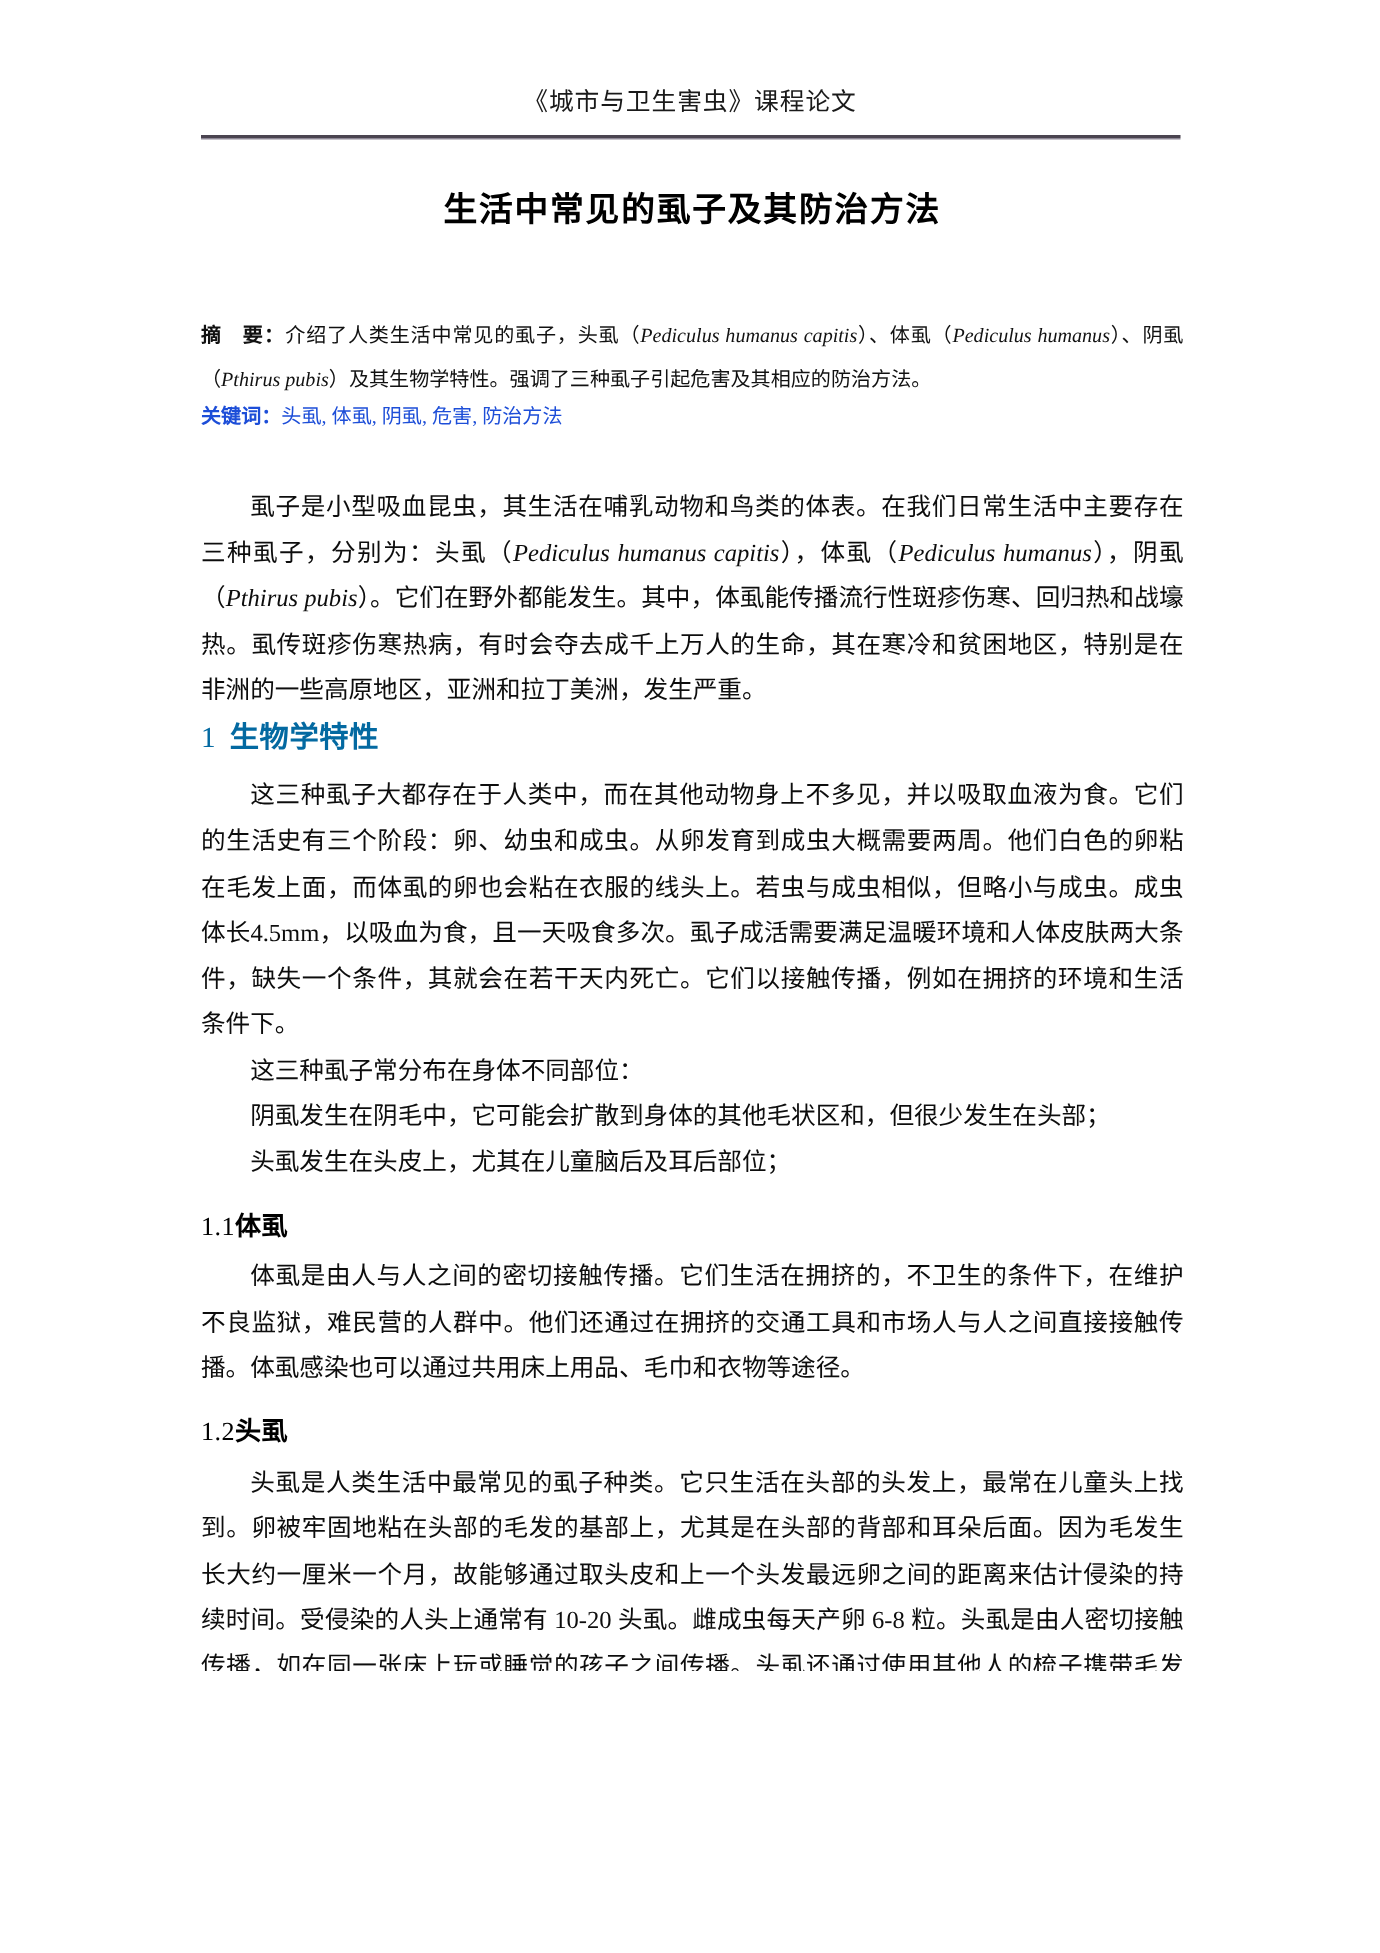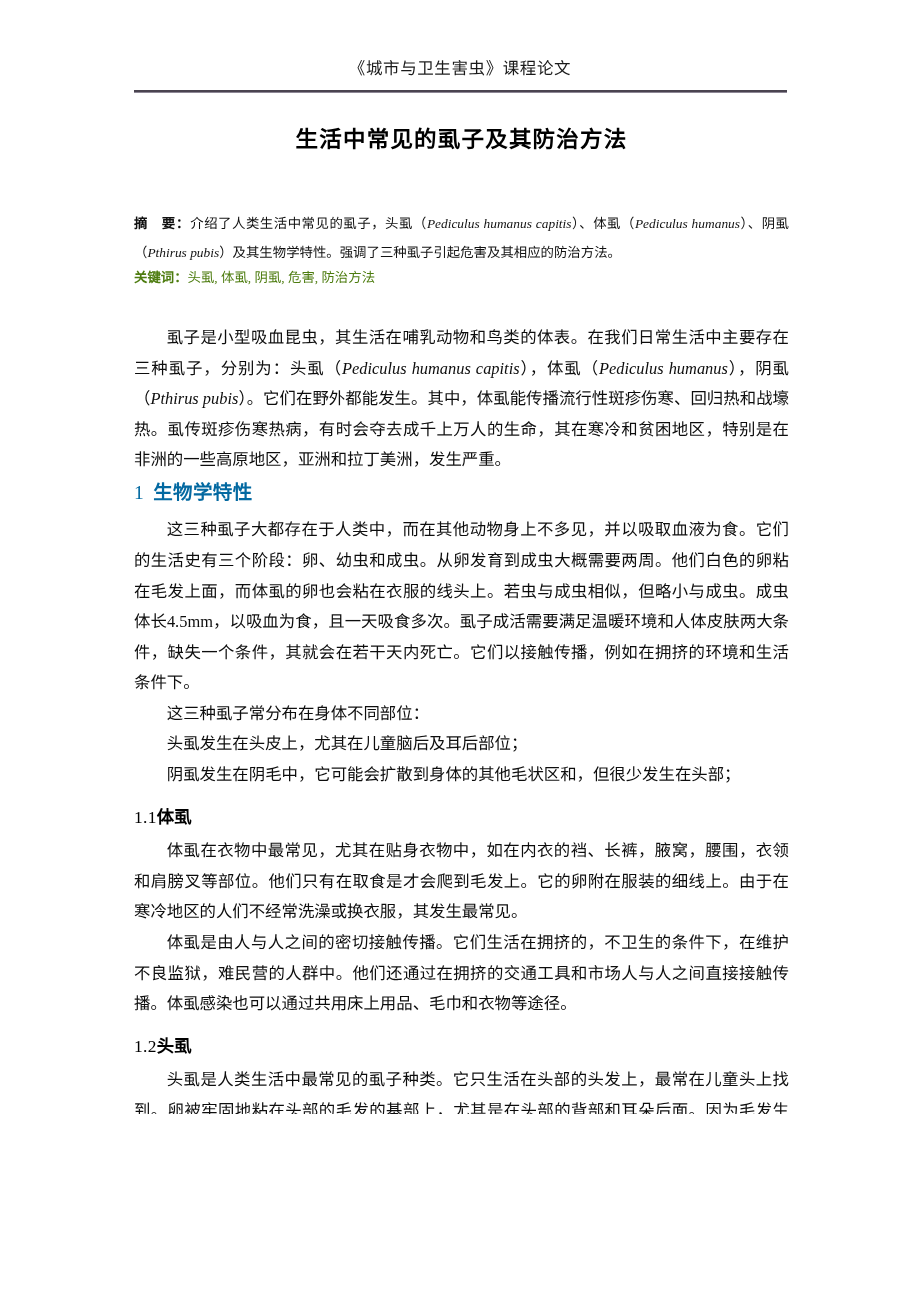--- a/index.html
+++ b/index.html
@@ -96,21 +96,21 @@
     width: 13px;
   }
   .abstract em,
   .body-para em {
     font-style: italic;
   }
   .keywords {
     font-size: 13.4px;
     line-height: 26px;
     margin-top: -2px;
-    color: #4d7c0f;
+    color: #1d4ed8;
   }
   .keywords .lbl {
     font-family: "Liberation Sans", "DejaVu Sans", sans-serif;
     font-weight: bold;
   }
 
   
   .body-para {
     font-size: 16.4px;
     line-height: 30.6px;
@@ -199,26 +199,25 @@
     <div class="keywords">
       <span class="lbl">关键词：</span><span>头虱, 体虱, 阴虱, 危害, 防治方法</span>
     </div>
 
     <p class="body-para first-block"><span>虱子是小型吸血昆虫，其生活在哺乳动物和鸟类的体表。在我们日常生活中主要存在三种虱子，分别为：头虱（</span><em>Pediculus humanus capitis</em><span>），体虱（</span><em>Pediculus humanus</em><span>），阴虱（</span><em>Pthirus pubis</em><span>）。它们在野外都能发生。其中，体虱能传播流行性斑疹伤寒、回归热和战壕热。虱传斑疹伤寒热病，有时会夺去成千上万人的生命，其在寒冷和贫困地区，特别是在非洲的一些高原地区，亚洲和拉丁美洲，发生严重。</span></p>
 
     <h2 class="h1-head"><span class="num">1</span><span>生物学特性</span></h2>
 
     <p class="body-para">这三种虱子大都存在于人类中，而在其他动物身上不多见，并以吸取血液为食。它们的生活史有三个阶段：卵、幼虫和成虫。从卵发育到成虫大概需要两周。他们白色的卵粘在毛发上面，而体虱的卵也会粘在衣服的线头上。若虫与成虫相似，但略小与成虫。成虫体长4.5mm，以吸血为食，且一天吸食多次。虱子成活需要满足温暖环境和人体皮肤两大条件，缺失一个条件，其就会在若干天内死亡。它们以接触传播，例如在拥挤的环境和生活条件下。</p>
     <p class="body-para">这三种虱子常分布在身体不同部位：</p>
+    <p class="list-line">阴虱发生在阴毛中，它可能会扩散到身体的其他毛状区和，但很少发生在头部；</p>
     <p class="list-line">头虱发生在头皮上，尤其在儿童脑后及耳后部位；</p>
-    <p class="list-line">阴虱发生在阴毛中，它可能会扩散到身体的其他毛状区和，但很少发生在头部；</p>
 
     <h3 class="h2-head"><span class="num">1.1</span><span>体虱</span></h3>
 
-    <p class="body-para">体虱在衣物中最常见，尤其在贴身衣物中，如在内衣的裆、长裤，腋窝，腰围，衣领和肩膀叉等部位。他们只有在取食是才会爬到毛发上。它的卵附在服装的细线上。由于在寒冷地区的人们不经常洗澡或换衣服，其发生最常见。</p>
     <p class="body-para">体虱是由人与人之间的密切接触传播。它们生活在拥挤的，不卫生的条件下，在维护不良监狱，难民营的人群中。他们还通过在拥挤的交通工具和市场人与人之间直接接触传播。体虱感染也可以通过共用床上用品、毛巾和衣物等途径。</p>
 
     <h3 class="h2-head"><span class="num">1.2</span><span>头虱</span></h3>
 
     <p class="body-para">头虱是人类生活中最常见的虱子种类。它只生活在头部的头发上，最常在儿童头上找到。卵被牢固地粘在头部的毛发的基部上，尤其是在头部的背部和耳朵后面。因为毛发生长大约一厘米一个月，故能够通过取头皮和上一个头发最远卵之间的距离来估计侵染的持续时间。受侵染的人头上通常有 10-20 头虱。雌成虫每天产卵 6-8 粒。头虱是由人密切接触传播，如在同一张床上玩或睡觉的孩子之间传播。头虱还通过使用其他人的梳子携带毛发附着卵或虱子传播。</p>
 
   </div>
 
   <div class="page-footer">
     <span>1</span>

